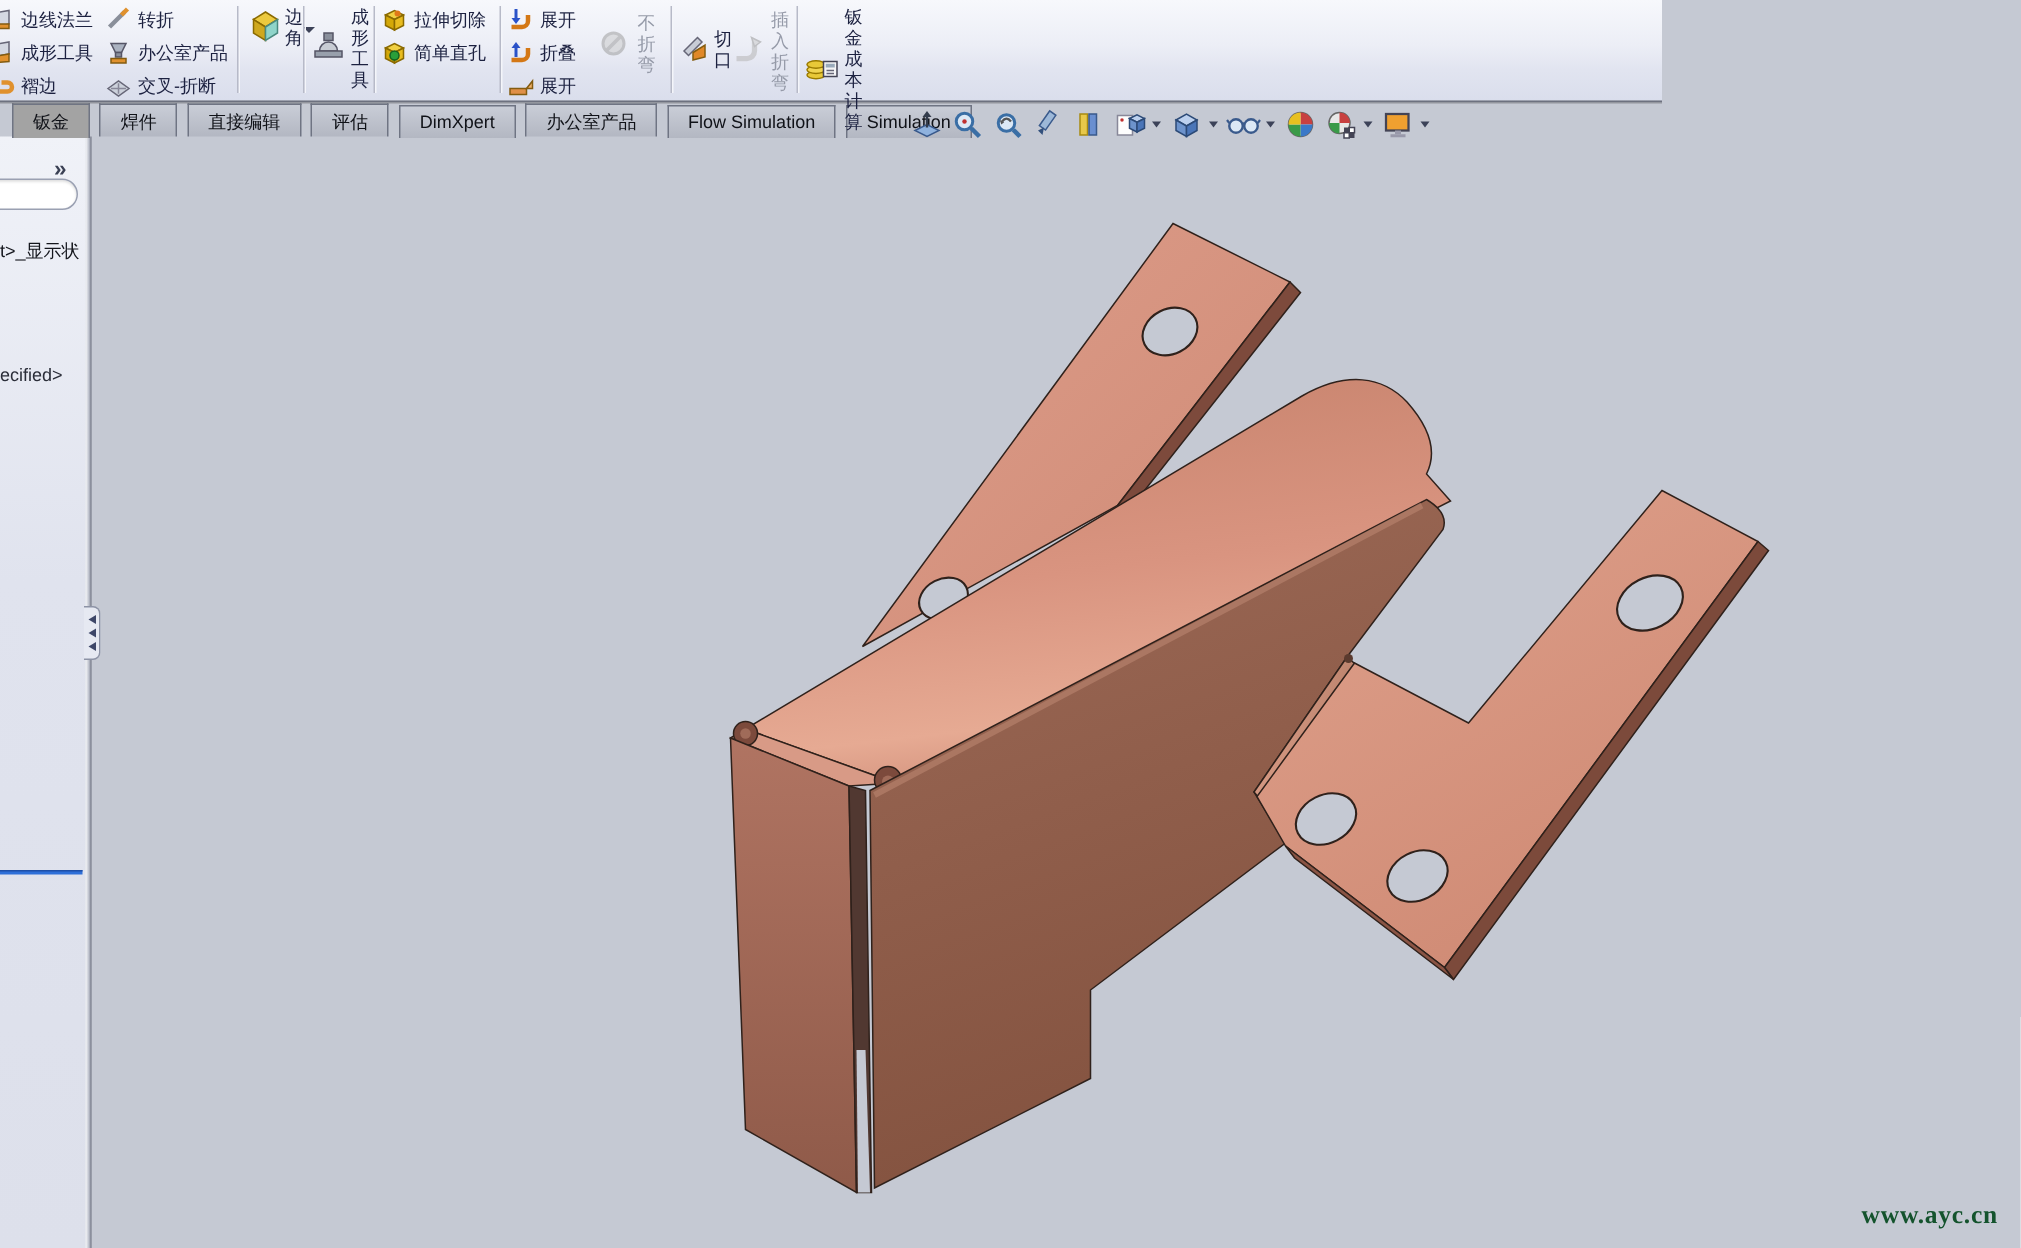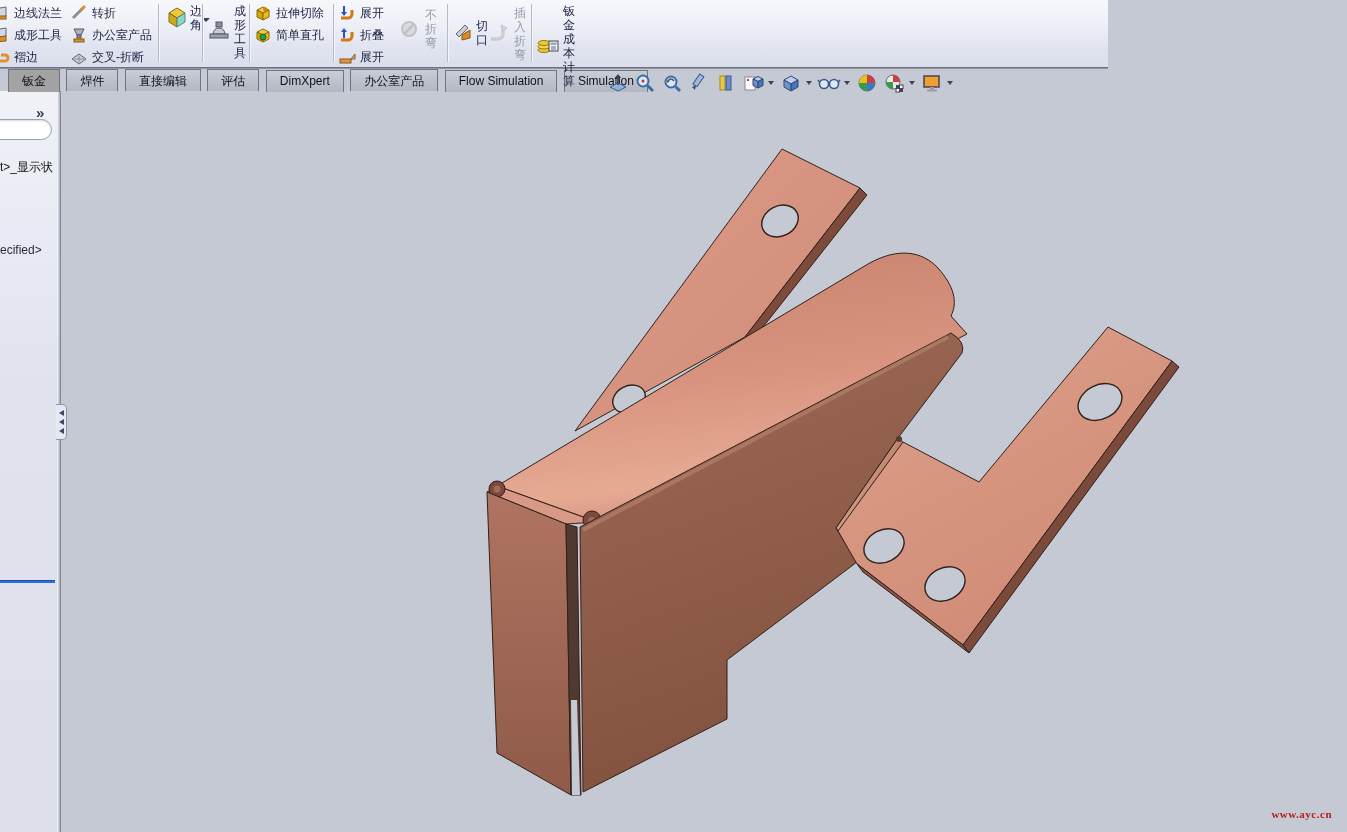--- a/index.html
+++ b/index.html
@@ -45,21 +45,21 @@
   .treefrag { position:absolute; left:0; width:59px; overflow:hidden; font-size:12px; color:#14161c; white-space:nowrap; }
   .rollback { position:absolute; left:0; top:489px; width:55px; height:3px; background:#2e6fd8; border-top:1px solid #1d4fa8; cursor:row-resize; }
   .handle { position:absolute; left:56px; top:404px; width:11px; height:36px; background:#e6e9f2;
     border:1px solid #8d93a6; border-left:none; border-radius:0 5px 5px 0;
     display:flex; flex-direction:column; align-items:center; justify-content:center; gap:3px; cursor:pointer; z-index:22; }
   .handle i { width:0; height:0; border-top:3.5px solid transparent; border-bottom:3.5px solid transparent; border-right:5px solid #3d4668; }
 
   
   .viewport { position:absolute; left:0; top:0; width:1347px; height:832px; }
   .watermark { position:absolute; right:15px; bottom:12px; font-family:"Liberation Serif", serif;
-    font-weight:bold; font-size:11px; color:#b91c1c; letter-spacing:.5px; z-index:15; }
+    font-weight:bold; font-size:17px; color:#14532d; letter-spacing:.5px; z-index:15; }
 </style>
 </head>
 <body>
 
 <div id="app">
 
   <div class="viewport">
     <svg width="1347" height="832" viewBox="0 0 1347 832">
       <defs>
         <linearGradient id="gStrap" x1="0" y1="0" x2="1" y2="1">

